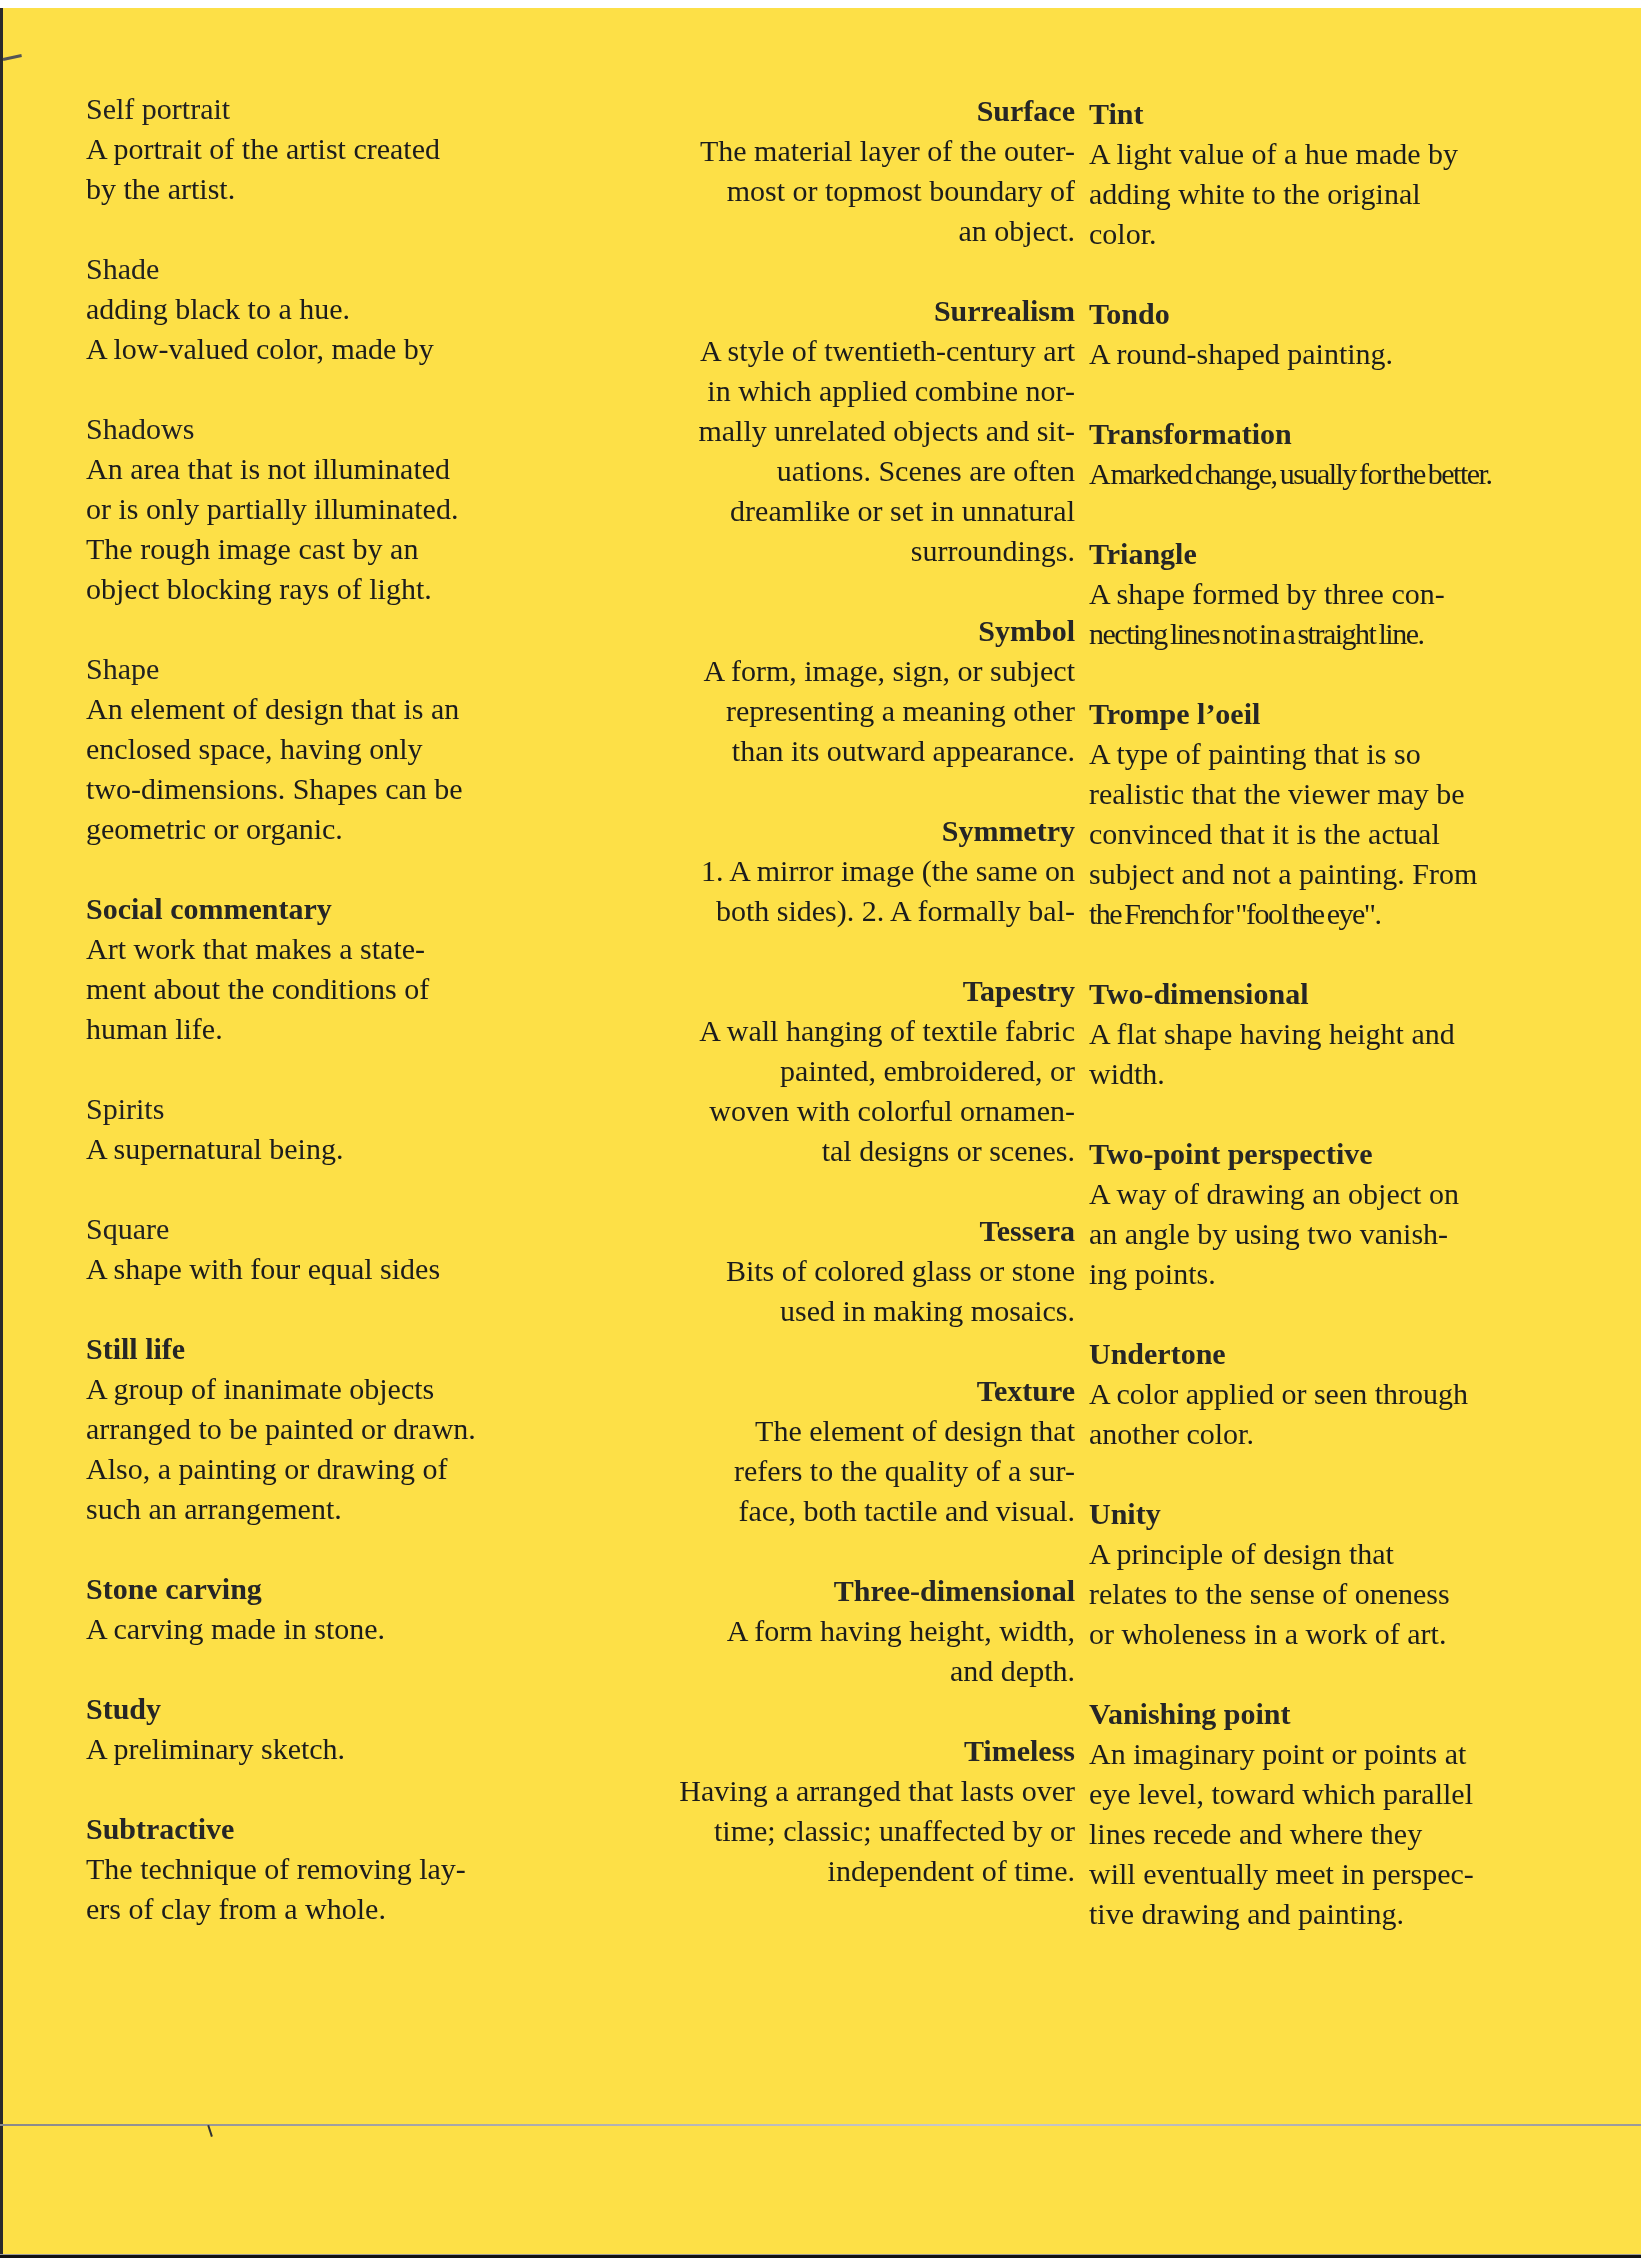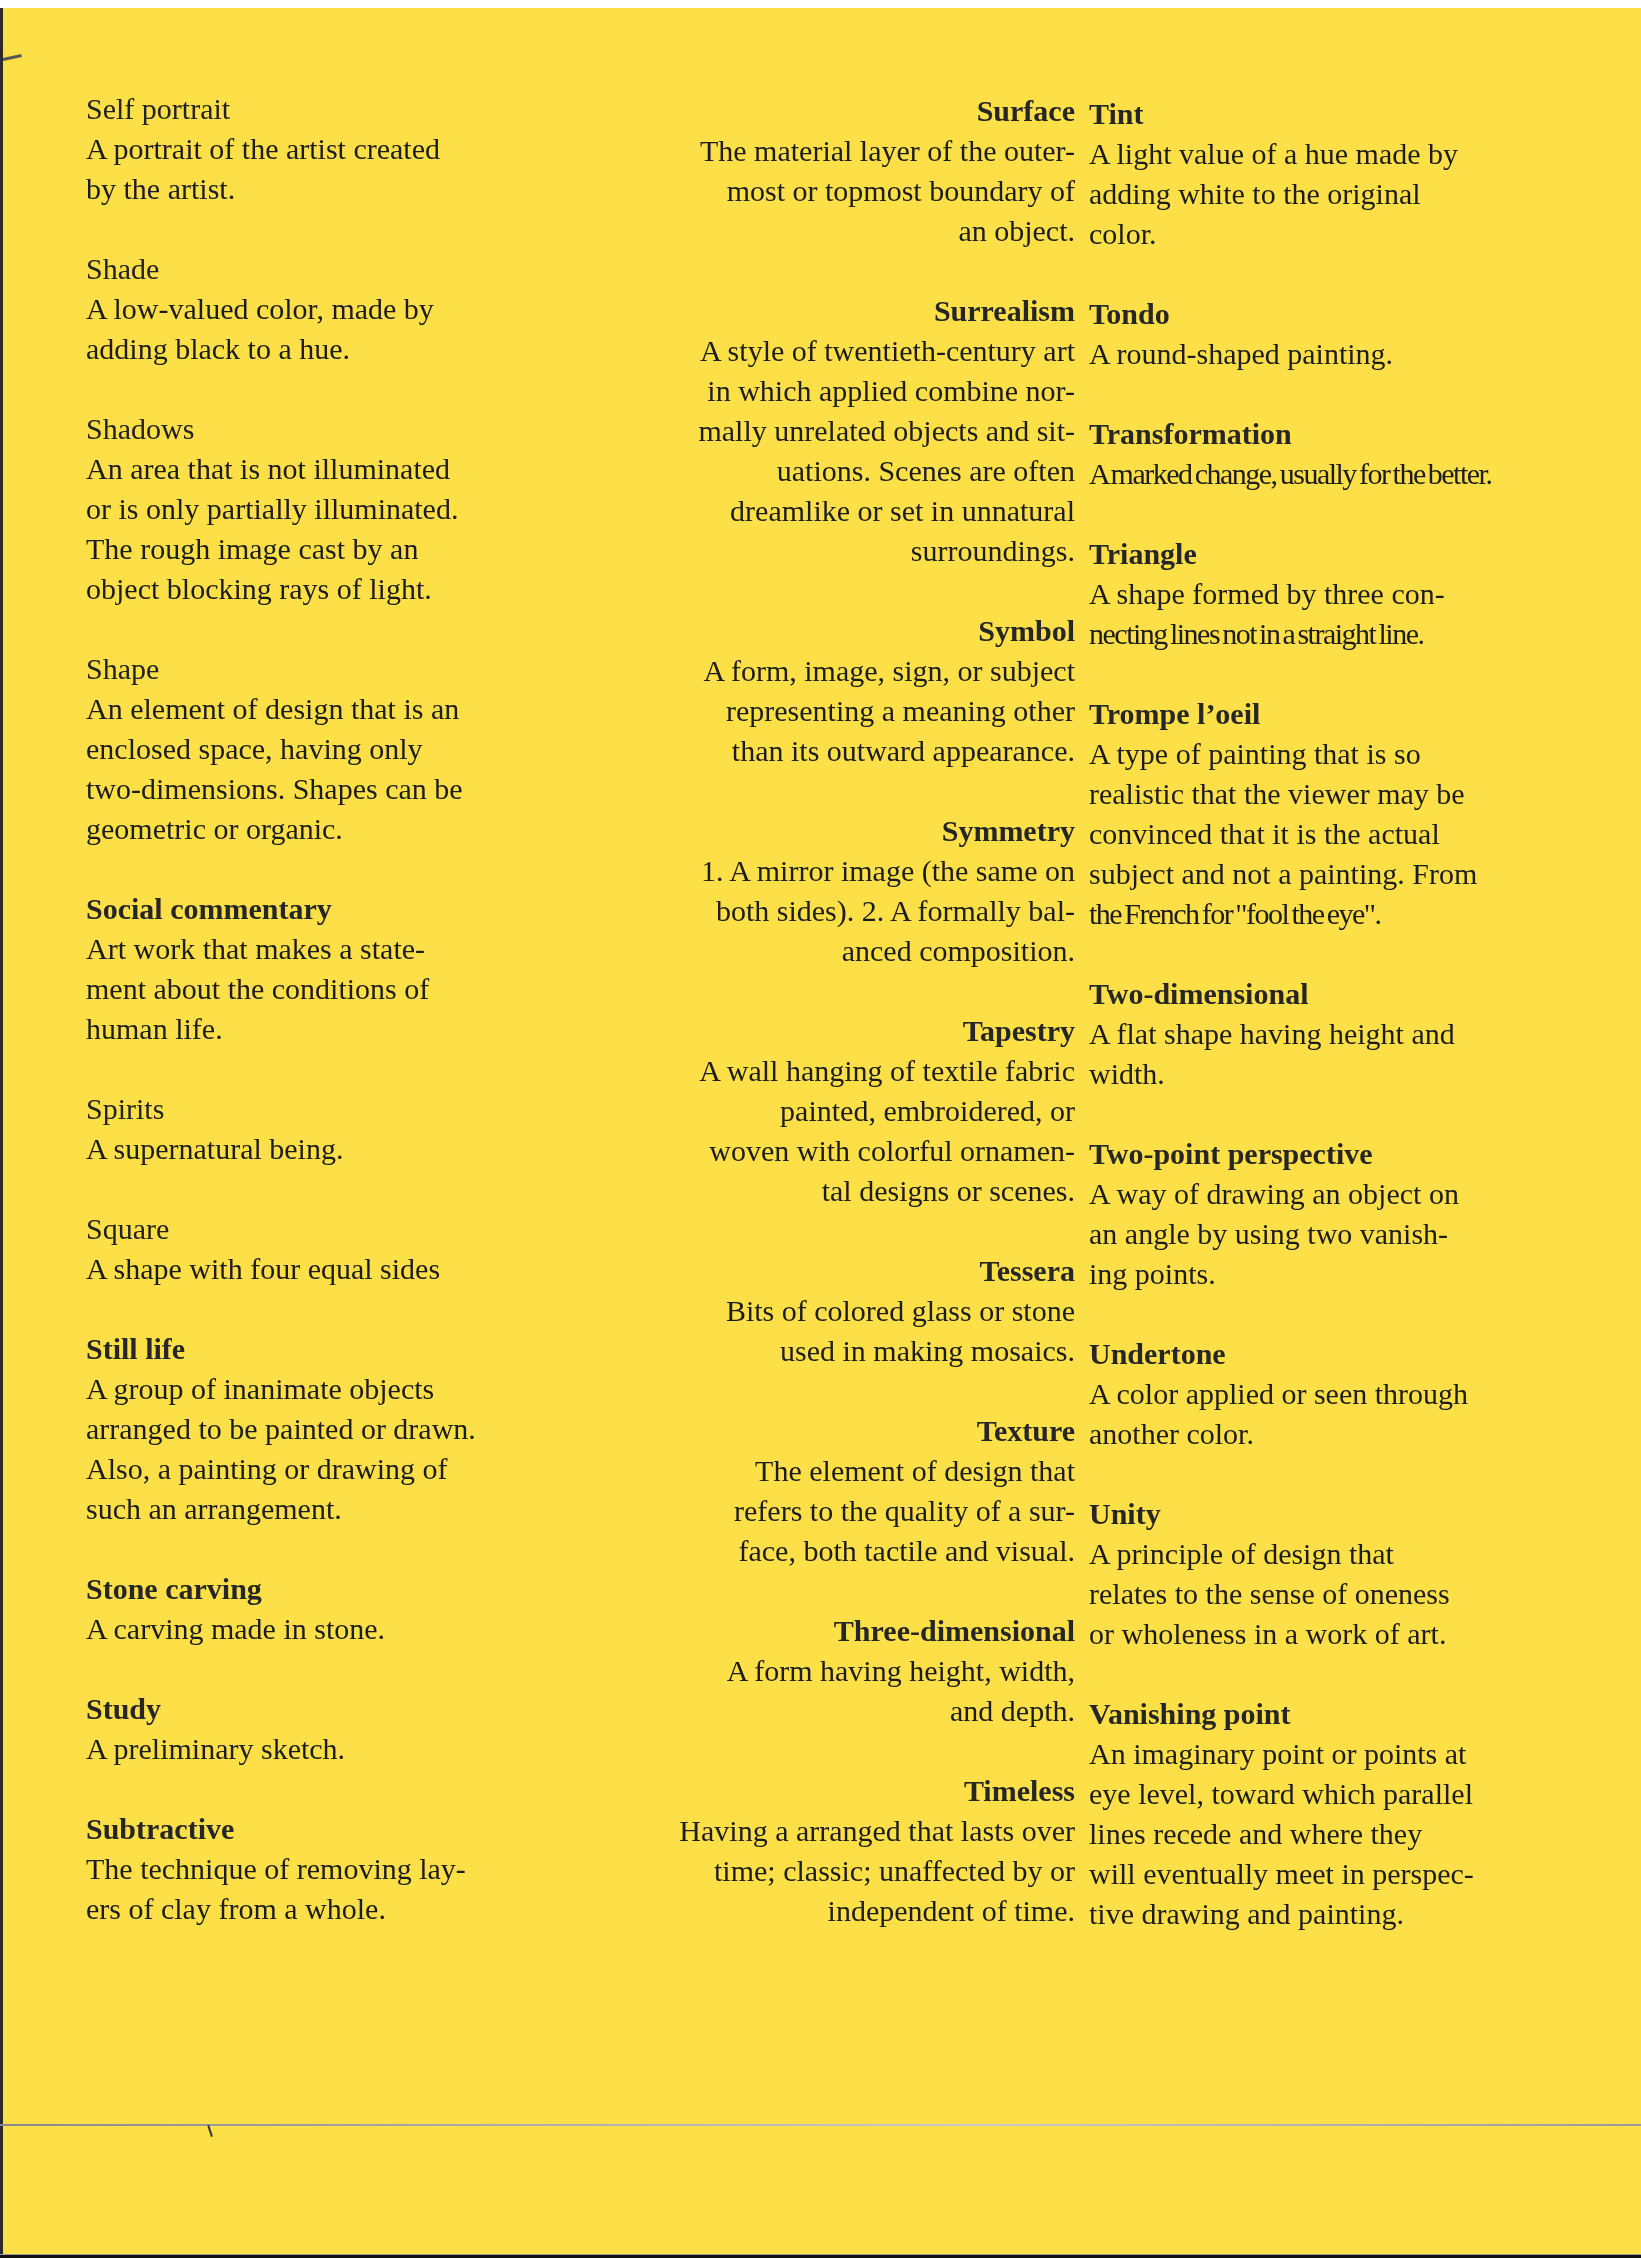--- a/index.html
+++ b/index.html
@@ -104,22 +104,22 @@
   <div class="scan-corner-mark"></div>
 
   <div class="column col-1">
       <div class="entry">
         <span class="term regular">Self portrait</span>
         <span class="def-line">A portrait of the artist created</span>
         <span class="def-line">by the artist.</span>
       </div>
       <div class="entry">
         <span class="term regular">Shade</span>
+        <span class="def-line">adding black to a hue.</span>
         <span class="def-line">A low-valued color, made by</span>
-        <span class="def-line">adding black to a hue.</span>
       </div>
       <div class="entry">
         <span class="term regular">Shadows</span>
         <span class="def-line">An area that is not illuminated</span>
         <span class="def-line">or is only partially illuminated.</span>
         <span class="def-line">The rough image cast by an</span>
         <span class="def-line">object blocking rays of  light.</span>
       </div>
       <div class="entry">
         <span class="term regular">Shape</span>
@@ -182,21 +182,20 @@
       <div class="entry">
         <span class="term">Symbol</span>
         <span class="def-line">A form, image, sign, or subject</span>
         <span class="def-line">representing a meaning other</span>
         <span class="def-line">than its outward appearance.</span>
       </div>
       <div class="entry">
         <span class="term">Symmetry</span>
         <span class="def-line">1. A mirror image (the same on</span>
         <span class="def-line">both sides). 2. A formally bal-</span>
-        <span class="def-line">anced composition.</span>
       </div>
       <div class="entry">
         <span class="term">Tapestry</span>
         <span class="def-line">A wall hanging of textile fabric</span>
         <span class="def-line">painted, embroidered, or</span>
         <span class="def-line">woven with colorful ornamen-</span>
         <span class="def-line">tal designs or scenes.</span>
       </div>
       <div class="entry">
         <span class="term">Tessera</span>

